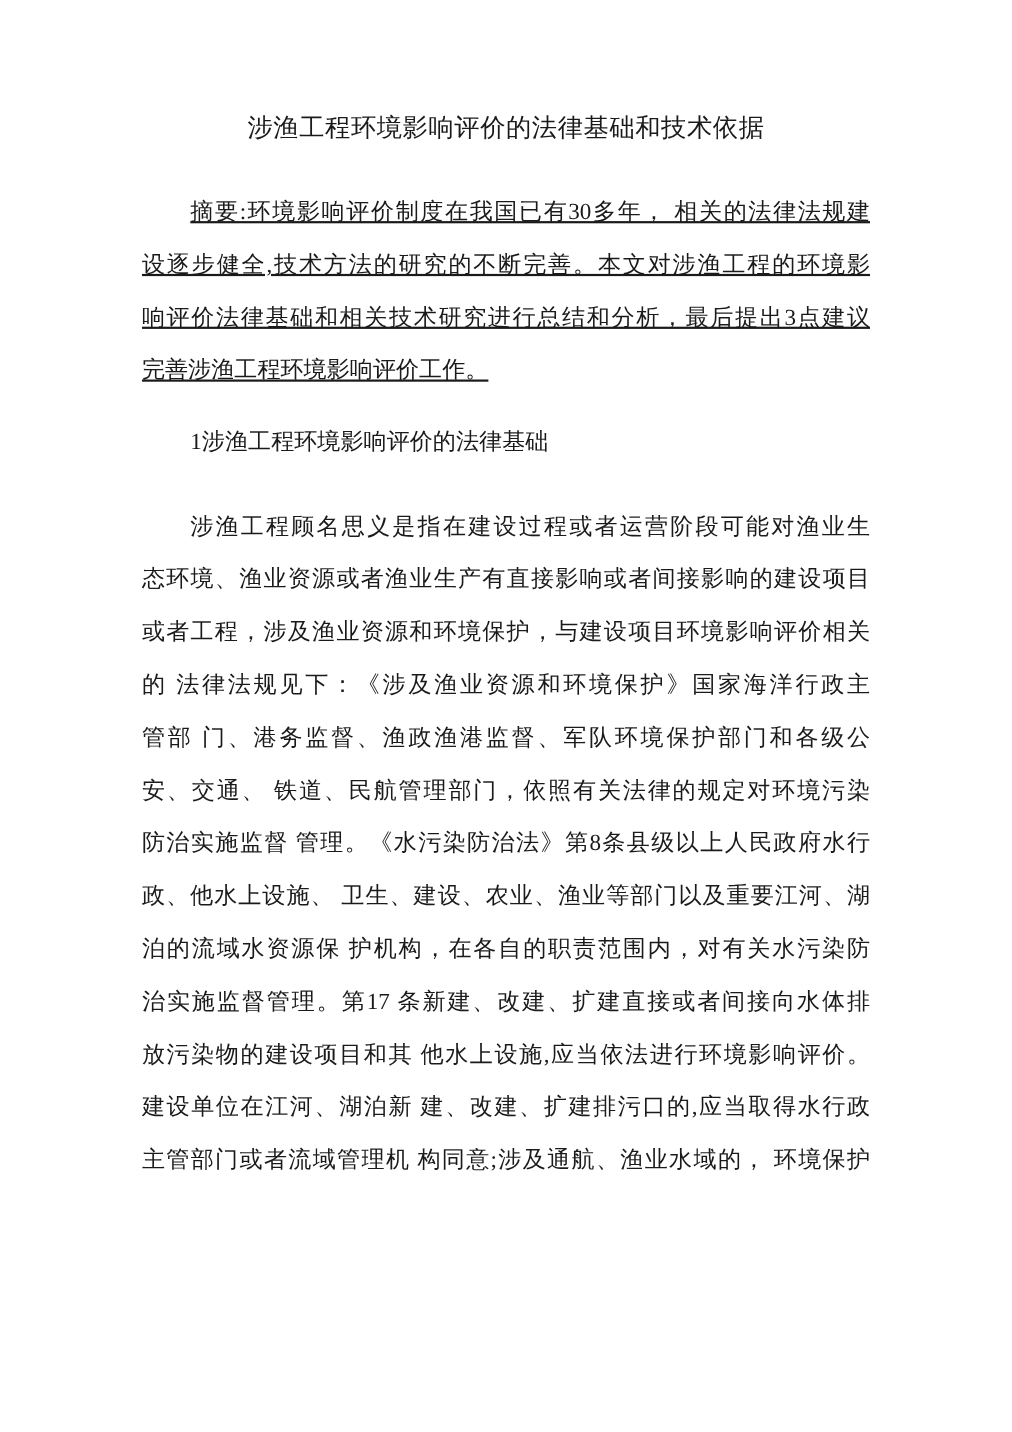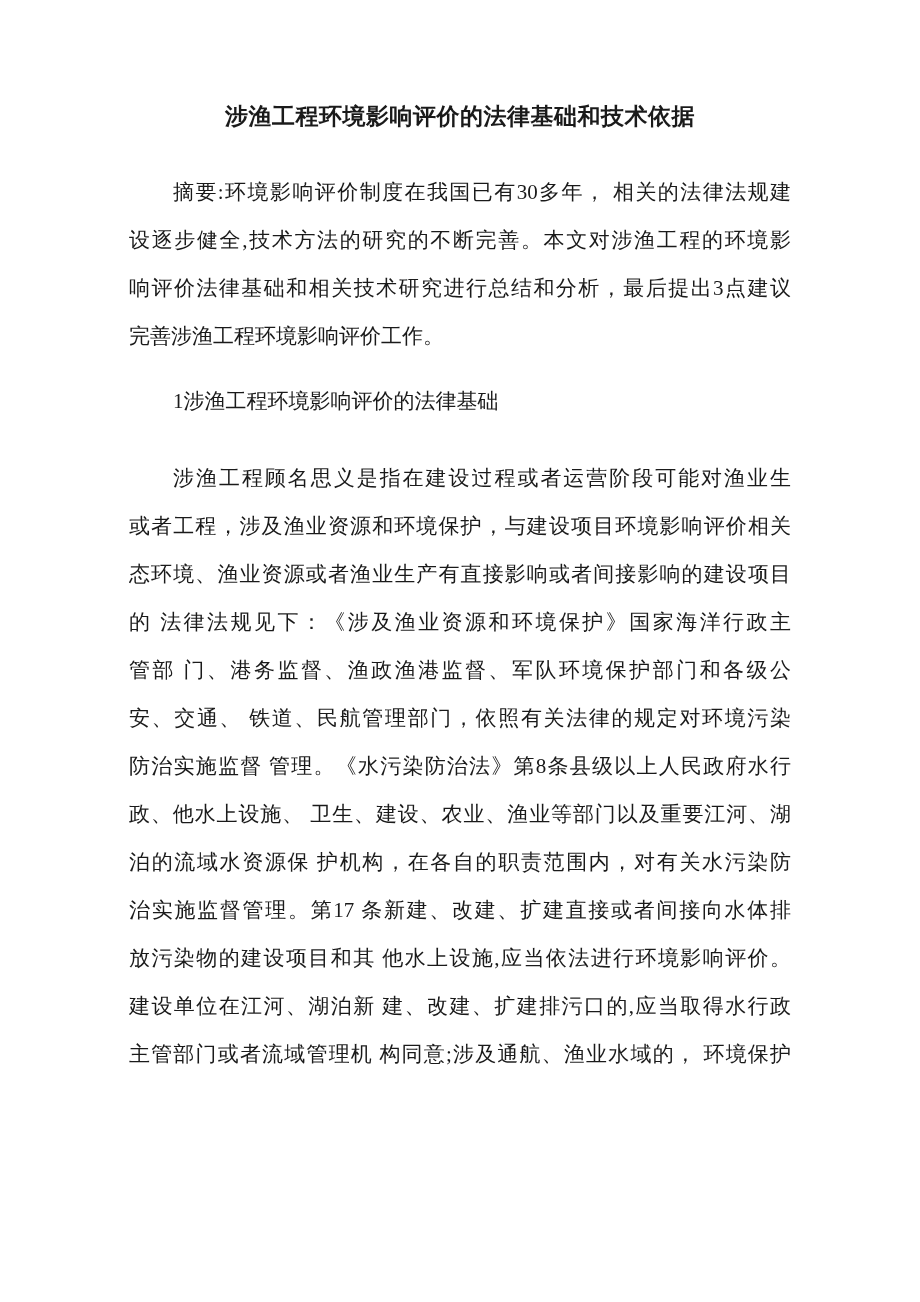--- a/index.html
+++ b/index.html
@@ -17,32 +17,32 @@
   .page {
     box-sizing: border-box;
     width: 920px;
     height: 1302px;
     padding: 95px 129px 0 129px;
     background: #ffffff;
   }
   .doc-title {
     margin: 0;
     font-size: 23px;
-    font-weight: bold;
+    font-weight: normal;
     line-height: 44px;
     height: 44px;
     text-align: center;
     letter-spacing: 0.5px;
     white-space: nowrap;
   }
   .para {
     margin: 0;
     padding: 0;
   }
-  .para-abstract        { margin-top: 29px; }
+  .para-abstract        { margin-top: 29px; text-decoration: underline; }
   .para-keywords        { margin-top: 16px; }
   .para-section-heading { margin-top: 17px; }
   .para-body            { margin-top: 29px; }
   .line {
     font-size: 21px;
     line-height: 48px;
     height: 48px;
     overflow: hidden;
     text-align: justify;
     text-align-last: left;
@@ -65,22 +65,22 @@
         <div class="line just ind">摘要:环境影响评价制度在我国已有30多年， 相关的法律法规建</div>
         <div class="line just">设逐步健全,技术方法的研究的不断完善。本文对涉渔工程的环境影</div>
         <div class="line just">响评价法律基础和相关技术研究进行总结和分析，最后提出3点建议</div>
         <div class="line">完善涉渔工程环境影响评价工作。</div>
       </div>
       <div class="para para-section-heading">
         <div class="line ind">1涉渔工程环境影响评价的法律基础</div>
       </div>
       <div class="para para-body">
         <div class="line just ind">涉渔工程顾名思义是指在建设过程或者运营阶段可能对渔业生</div>
+        <div class="line just">态环境、渔业资源或者渔业生产有直接影响或者间接影响的建设项目</div>
         <div class="line just">或者工程，涉及渔业资源和环境保护，与建设项目环境影响评价相关</div>
-        <div class="line just">态环境、渔业资源或者渔业生产有直接影响或者间接影响的建设项目</div>
         <div class="line just">的 法律法规见下：《涉及渔业资源和环境保护》国家海洋行政主</div>
         <div class="line just">管部 门、港务监督、渔政渔港监督、军队环境保护部门和各级公</div>
         <div class="line just">安、交通、 铁道、民航管理部门，依照有关法律的规定对环境污染</div>
         <div class="line just">防治实施监督 管理。《水污染防治法》第8条县级以上人民政府水行</div>
         <div class="line just">政、他水上设施、 卫生、建设、农业、渔业等部门以及重要江河、湖</div>
         <div class="line just">泊的流域水资源保 护机构，在各自的职责范围内，对有关水污染防</div>
         <div class="line just">治实施监督管理。第17 条新建、改建、扩建直接或者间接向水体排</div>
         <div class="line just">放污染物的建设项目和其 他水上设施,应当依法进行环境影响评价。</div>
         <div class="line just">建设单位在江河、湖泊新 建、改建、扩建排污口的,应当取得水行政</div>
         <div class="line just">主管部门或者流域管理机 构同意;涉及通航、渔业水域的， 环境保护</div>

